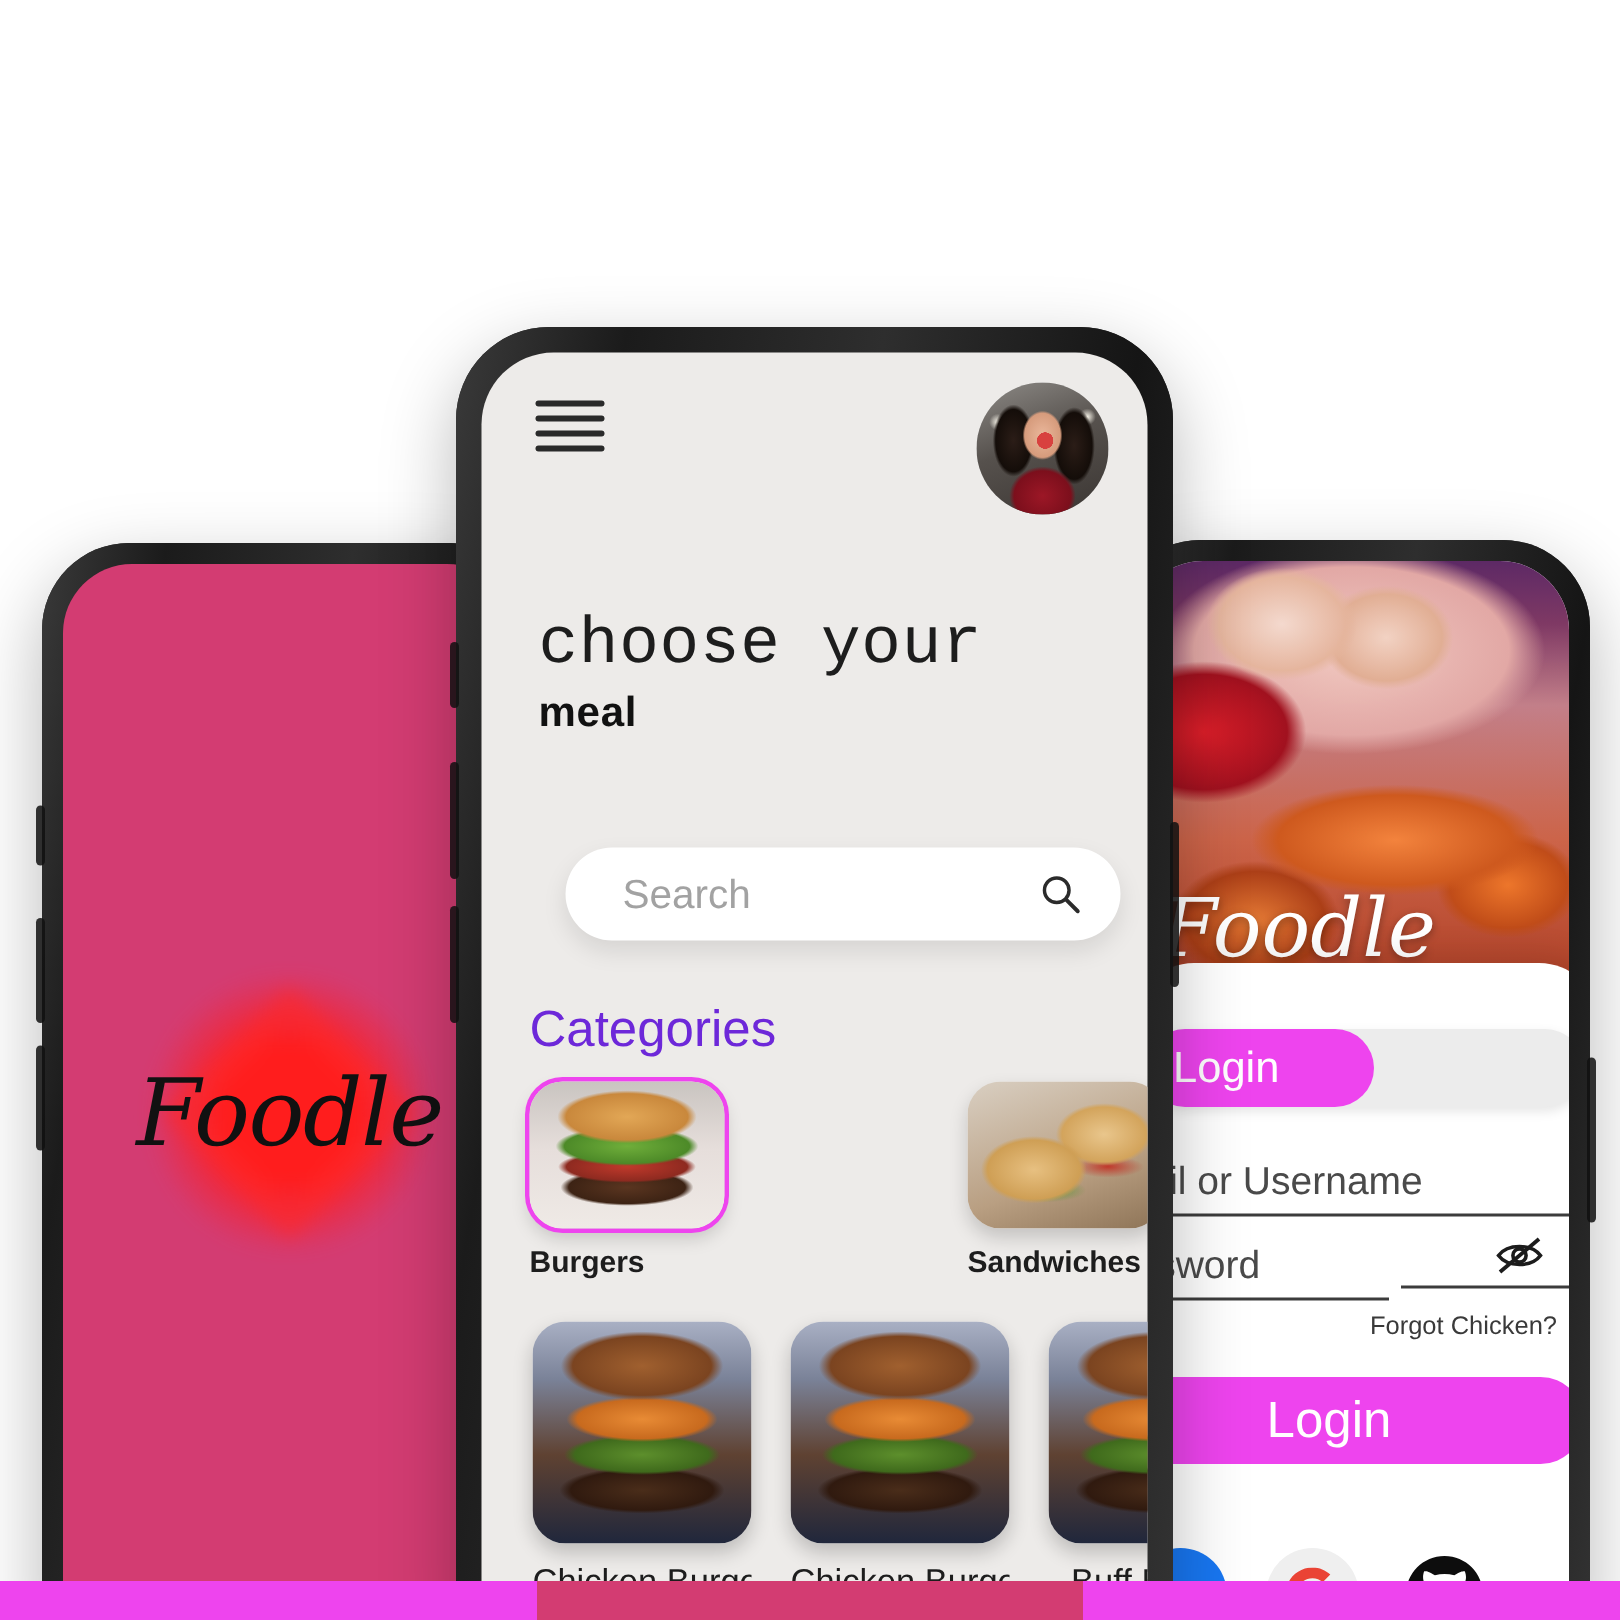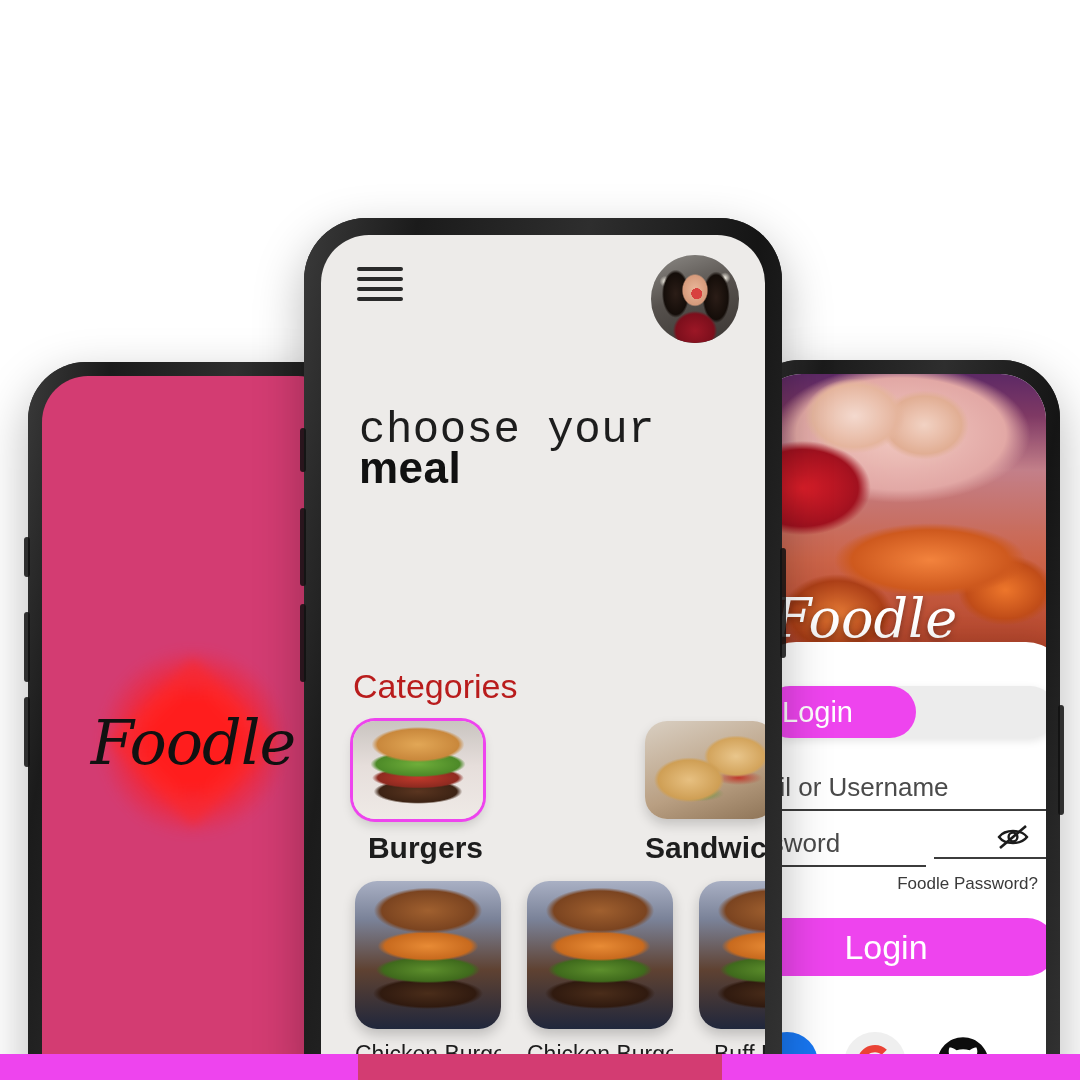--- a/index.html
+++ b/index.html
@@ -85,35 +85,35 @@
       radial-gradient(circle 9px at 52% 44%, #d8413f 0%, #d8413f 60%, rgba(0,0,0,0) 62%),
       radial-gradient(ellipse 17px 21px at 50% 40%, #eab79b 0%, #d69b7c 70%, rgba(0,0,0,0) 78%),
       radial-gradient(ellipse 27px 24px at 50% 86%, #9c1726 0%, #7c0f1c 70%, rgba(0,0,0,0) 82%),
       radial-gradient(ellipse 16px 28px at 28% 44%, #2b1d17 0%, #140d09 74%, rgba(0,0,0,0) 86%),
       radial-gradient(ellipse 16px 30px at 74% 48%, #2b1d17 0%, #140d09 74%, rgba(0,0,0,0) 86%),
       radial-gradient(circle 7px at 16% 30%, #f7f3e8 0%, rgba(247,243,232,0) 80%),
       radial-gradient(circle 7px at 84% 26%, #f7f3e8 0%, rgba(247,243,232,0) 80%),
       linear-gradient(160deg,#8d8a86 0%,#56514d 45%,#3a3532 100%);}
   .title{position:absolute;left:38px;top:170px;font-size:44px;color:#1d1d1d;letter-spacing:.5px;
       font-family:Liberation Mono, monospace;font-weight:300;}
-  .title2{position:absolute;left:38px;top:208px;font-size:44px;color:#111;letter-spacing:.5px;
+  .title2{position:absolute;left:38px;top:224px;font-size:28px;color:#111;letter-spacing:.5px;
       font-family:"Liberation Sans",sans-serif;font-weight:700;}
   .search{position:absolute;left:56px;top:330px;width:370px;height:62px;border-radius:31px;background:#fff;
       box-shadow:0 7px 16px rgba(0,0,0,.10);}
   .search .ph{position:absolute;left:38px;top:0;height:62px;line-height:62px;font-size:27px;color:#a2a2a2;
       font-family:"Liberation Sans",sans-serif;}
   .search .mag{position:absolute;right:26px;top:17px;width:28px;height:28px;}
-  .sechead{position:absolute;left:32px;top:432px;font-size:34px;color:#b91c1c;
+  .sechead{position:absolute;left:32px;top:432px;font-size:34px;color:#6d28d9;
       font-family:"Liberation Sans",sans-serif;font-weight:500;}
   .cats{position:absolute;left:32px;top:486px;width:430px;height:150px;}
   .cat{position:absolute;top:0;width:130px;}
   .cat .thumb{width:130px;height:98px;border-radius:22px;overflow:hidden;
       box-shadow:0 6px 12px rgba(0,0,0,.17);position:relative;}
   .cat.sel .thumb{box-shadow:0 0 0 3px #ee44ee,0 6px 12px rgba(0,0,0,.17);}
-  .cat .lbl{margin-top:12px;text-align:right;font-size:30px;color:#1d1d1d;font-weight:600;
+  .cat .lbl{margin-top:12px;text-align:left;font-size:20px;color:#1d1d1d;font-weight:600;
       font-family:"Liberation Sans",sans-serif;}
   .cat.c0{left:0;} .cat.c1{left:146px;} .cat.c2{left:292px;}
   .img-burger{position:absolute;inset:0;background:
       radial-gradient(ellipse 58px 22px at 50% 24%, #e2a756 0%, #c9883c 70%, rgba(0,0,0,0) 80%),
       radial-gradient(ellipse 58px 16px at 50% 44%, #6fae3a 0%, #4d8a28 72%, rgba(0,0,0,0) 82%),
       radial-gradient(ellipse 56px 13px at 50% 58%, #c0392b 0%, #8e2a20 72%, rgba(0,0,0,0) 82%),
       radial-gradient(ellipse 54px 15px at 50% 72%, #5a3520 0%, #3d2314 72%, rgba(0,0,0,0) 82%),
       linear-gradient(180deg,#c9c4c0 0%,#e6dedb 46%,#efeae6 100%);}
   .img-pizza{position:absolute;inset:0;background:
       radial-gradient(ellipse 44px 40px at 44% 50%, #e8a54e 0%, #cf7f2c 58%, #8c4c17 80%, rgba(0,0,0,0) 88%),
@@ -183,21 +183,21 @@
         <div class="fld f2">Password</div>
         <div class="fld-line2"></div>
         <div class="eye">
           <svg viewBox="0 0 34 26" width="34" height="26">
             <path d="M3 13 C9 5 25 5 31 13 C25 21 9 21 3 13 Z" fill="none" stroke="#1c1c1c" stroke-width="2.4"></path>
             <circle cx="17" cy="13" r="4.4" fill="none" stroke="#1c1c1c" stroke-width="2.4"></circle>
             <line x1="4" y1="24" x2="30" y2="2" stroke="#1c1c1c" stroke-width="2.6"></line>
           </svg>
         </div>
 
-        <div class="forgot">Foodle Password?</div>
+        <div class="forgot">Forgot Chicken?</div>
 
         <div class="login-btn">
           <span>Login</span>
         </div>
 
 
         <div class="socials">
           <div class="soc fb"></div>
           <div class="soc gg">
             <svg viewBox="0 0 48 48" width="36" height="36">
@@ -234,20 +234,29 @@
           <i></i>
       </div>
 
       <div class="avatar">
         <div class="av"></div>
       </div>
 
       <div class="title">choose your</div>
       <div class="title2">meal</div>
 
+      <div class="search">
+        <div class="ph">Search</div>
+        <div class="mag">
+          <svg viewBox="0 0 28 28" width="28" height="28">
+            <circle cx="11.5" cy="11.5" r="8.2" fill="none" stroke="#2b2b2b" stroke-width="2.3"></circle>
+            <line x1="17.6" y1="17.6" x2="25.5" y2="25.5" stroke="#2b2b2b" stroke-width="2.6" stroke-linecap="round"></line>
+          </svg>
+        </div>
+      </div>
 
       <div class="sechead">Categories</div>
 
       <div class="cats">
         <div class="cat c0 sel">
           <div class="thumb">
               <div class="img-burger"></div>
             </div>
           <div class="lbl">Burgers</div>
         </div>

